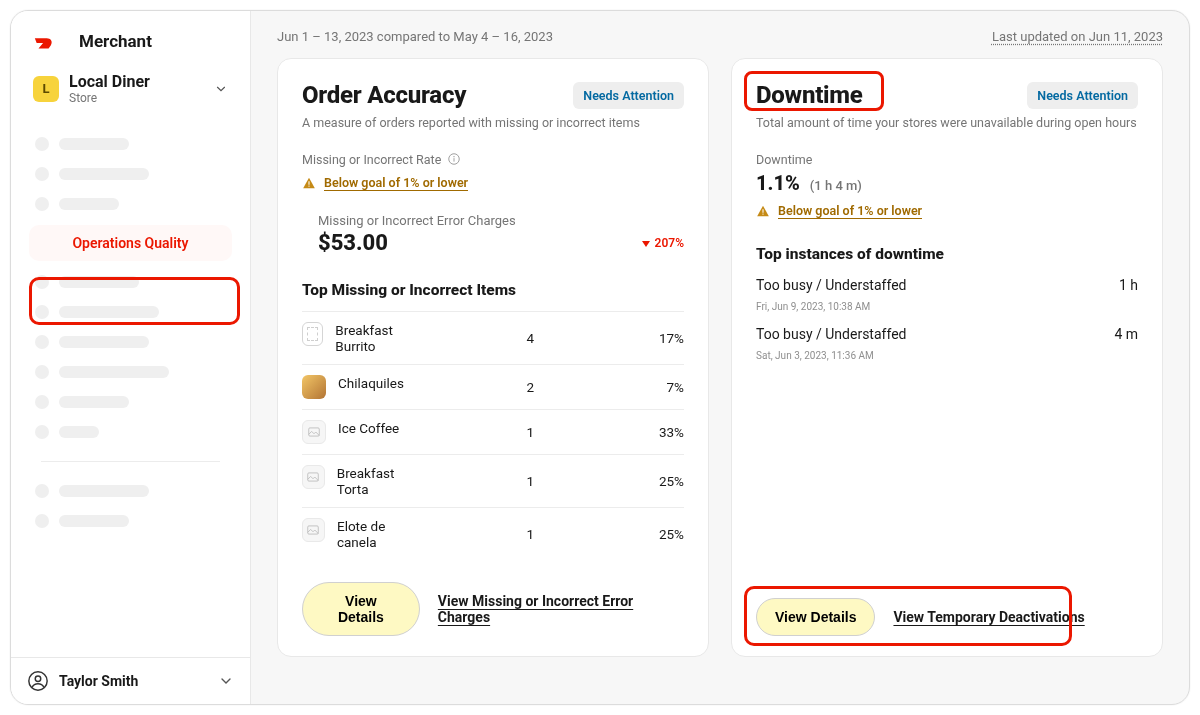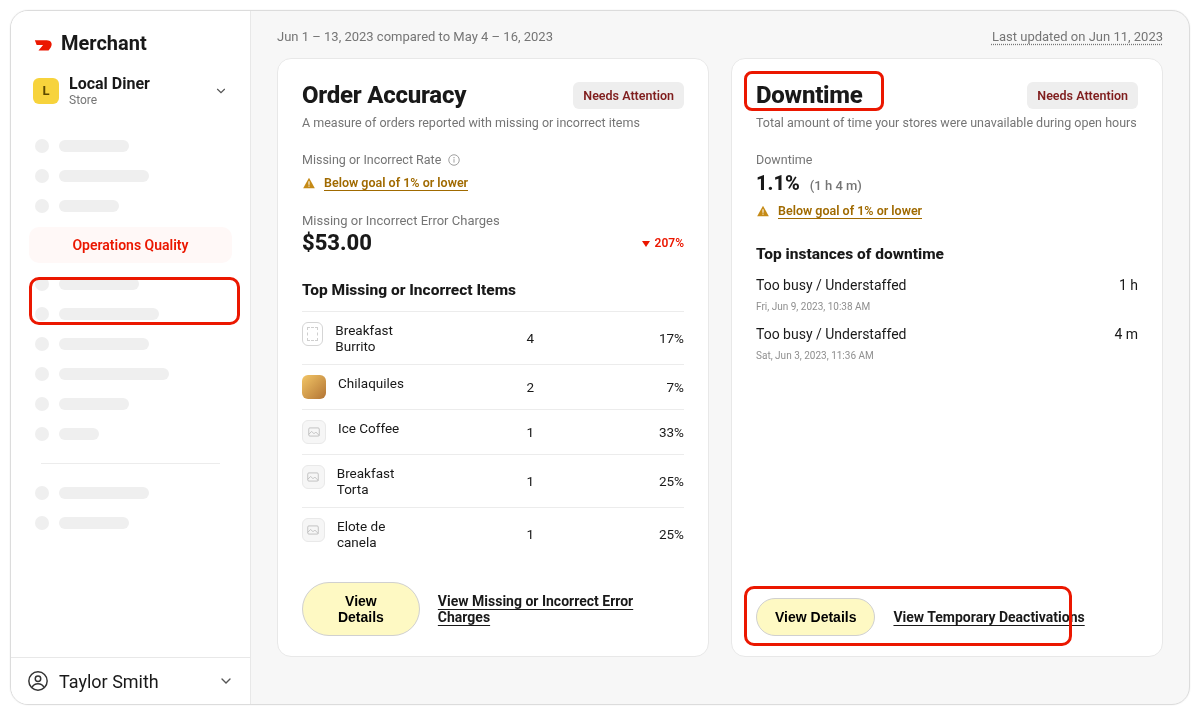--- a/index.html
+++ b/index.html
@@ -34,21 +34,21 @@
     box-shadow:0 0 0 1px rgba(0,0,0,0.02);
   }
   
   .sidebar {
     width:240px; min-width:240px;
     background:#fff;
     border-right:1px solid var(--border);
     display:flex; flex-direction:column;
     position:relative;
   }
-  .brand { display:flex; align-items:flex-end; gap:6px; padding:20px 22px 12px; font-weight:700; font-size:20px; }
+  .brand { display:flex; align-items:flex-start; gap:24px; padding:20px 22px 12px; font-weight:700; font-size:17px; }
   .brand svg { width:22px; height:22px; }
   .store-picker { display:flex; align-items:center; padding:8px 22px 18px; gap:10px; cursor:pointer; }
   .avatar-sq {
     width:26px; height:26px; border-radius:6px; background:#f7d33c;
     display:flex; align-items:center; justify-content:center; font-size:13px; font-weight:700; color:#5c4a00;
   }
   .store-name { font-weight:700; font-size:16px; line-height:1.1; }
   .store-sub  { font-size:12px; color:var(--muted); }
   .store-picker .chev { margin-left:auto; color:#555; }
   .nav { padding:6px 12px 0; }
@@ -60,57 +60,57 @@
     margin:6px 6px; padding:10px 12px; border-radius:10px;
     background:#fff8f7; color:var(--red); font-weight:600; font-size:14px;
     text-align:center;
   }
   .nav-group-divider { height:1px; background:var(--divider); margin:14px 18px; }
   .sidebar-footer {
     margin-top:auto; border-top:1px solid var(--border);
     padding:12px 16px; display:flex; align-items:center; gap:10px;
     cursor:pointer;
   }
-  .sidebar-footer .name { font-size:18px; font-weight:400; }
+  .sidebar-footer .name { font-size:14px; font-weight:700; }
   .sidebar-footer .chev { margin-left:auto; color:#555; }
   
   .hl { position:absolute; border:3px solid var(--highlight); border-radius:10px; pointer-events:none; }
 
   
   .main {
     flex:1; padding:18px 26px 30px; overflow:hidden; position:relative;
   }
   .topbar { display:flex; align-items:center; color:var(--muted); font-size:13px; }
   .topbar .updated { margin-left:auto; text-decoration:underline dotted; text-underline-offset:3px; }
   .cards { display:flex; gap:22px; margin-top:14px; }
   .card {
     background:var(--card); border:1px solid var(--border); border-radius:14px;
     padding:22px 24px 20px; flex:1; min-height:560px; display:flex; flex-direction:column;
     position:relative;
   }
   .card-head { display:flex; align-items:center; }
   .card-title { font-size:24px; font-weight:800; letter-spacing:-0.01em; }
   .chip {
-    margin-left:auto; background:var(--chip); color:#7f1d1d;
+    margin-left:auto; background:var(--chip); color:#0369a1;
     padding:6px 10px; border-radius:6px; font-size:12.5px; font-weight:600;
   }
   .card-sub { color:var(--muted); font-size:12.5px; margin-top:6px; }
-  .section-label { color:var(--muted); font-size:12.5px; margin-top:22px; display:flex; align-items:center; gap:6px; }
+  .section-label { color:var(--muted); font-size:12.5px; margin-top:22px; display:flex; align-items:flex-start; gap:6px; }
   .info-icon { width:14px; height:14px; color:#9a9a9a; display:inline-flex; }
   .metric { display:flex; align-items:baseline; gap:10px; margin-top:4px; }
   .metric .big { font-size:20px; font-weight:800; }
   .delta { color:var(--red); font-size:12px; font-weight:600; display:inline-flex; align-items:center; gap:4px; }
   .delta.down svg { transform:rotate(180deg); }
   .paren { color:var(--muted); font-size:13px; font-weight:500; }
   .goal-warn {
     margin-top:8px; display:flex; align-items:center; gap:8px;
     color:var(--amber); font-size:12.5px; font-weight:600;
   }
   .goal-warn span { border-bottom:1px solid var(--amber); }
-  .charges { margin-top:22px; }
+  .charges { margin-top:22px;margin-left:16px; }
   .charges .label { color:var(--muted); font-size:13px; }
   .charges .value { font-size:22px; font-weight:800; margin-top:2px; display:flex; align-items:center; gap:10px;justify-content:space-between; }
   .subhead { font-weight:800; font-size:15.5px; margin-top:26px; }
   
   .table { margin-top:12px; }
   .thead, .trow { display:grid; grid-template-columns:1fr 110px 150px; align-items:center; }
   .thead { font-size:12.5px; font-weight:700; padding:8px 0; }
   .thead .right, .trow .right { text-align:right; }
   .trow { padding:10px 0; border-top:1px solid var(--divider); font-size:13.5px; }
   .item-cell { display:flex; gap:12px; }

